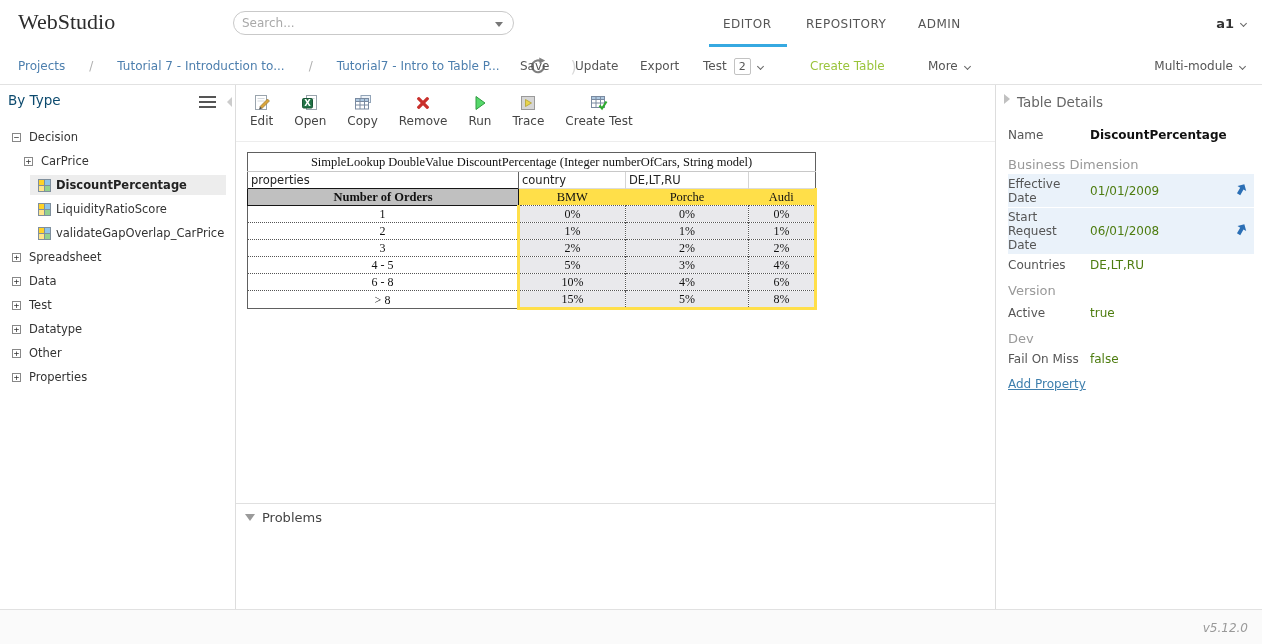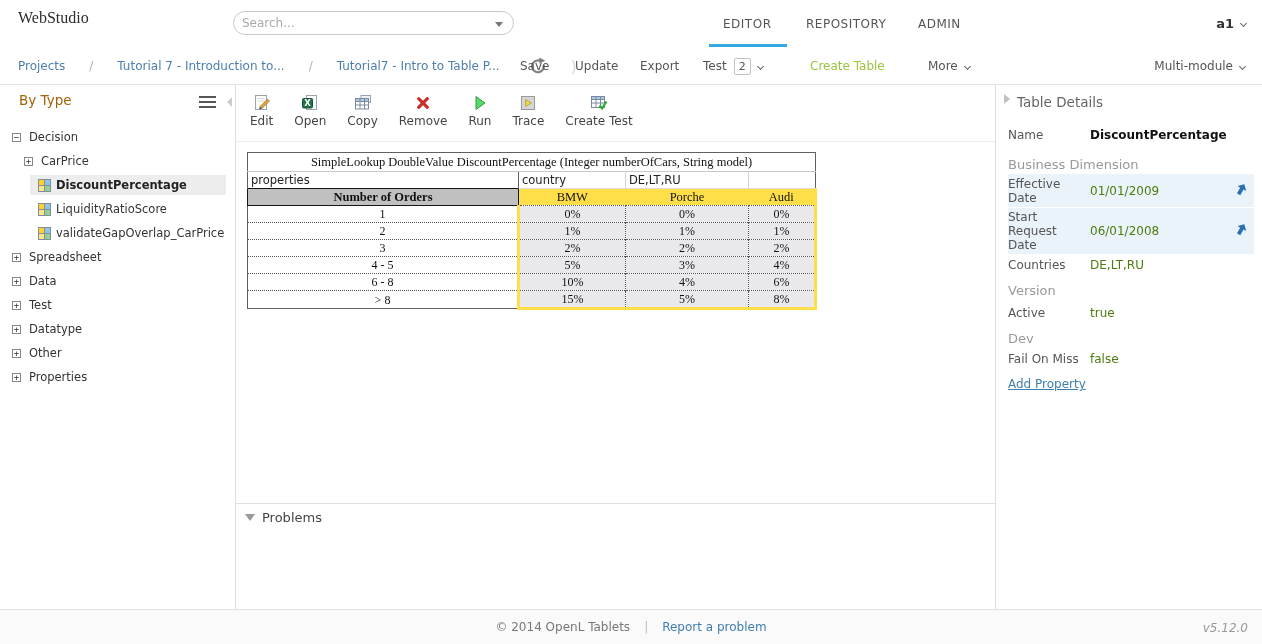--- a/index.html
+++ b/index.html
@@ -2,21 +2,21 @@
 <html><head>
 <meta charset="utf-8">
 <style>
 * { margin:0; padding:0; box-sizing:border-box; }
 html,body { width:1262px; height:644px; }
 body { font-family:"DejaVu Sans",sans-serif; background:#fff; position:relative; overflow:hidden; color:#333; }
 .page { position:absolute; inset:0; }
 
 
 .hdr { position:absolute; top:0; left:0; right:0; height:48px; background:#fff; }
-.logo { position:absolute; left:18px; top:9px; font-family:"Liberation Serif",serif; font-size:16px; color:#2d2d2d; }
+.logo { position:absolute; left:18px; top:9px; font-family:"Liberation Serif",serif; font-size:22px; color:#2d2d2d; }
 .search { position:absolute; left:233px; top:11px; width:281px; height:24px; border:1px solid #c9c9c9; border-radius:12px; background:#fff; }
 .search input { border:none; outline:none; width:260px; height:22px; padding-left:8px; font-family:"DejaVu Sans",sans-serif; font-size:12px; color:#444; background:transparent; }
 .search input::placeholder { color:#a9a9a9; }
 .sel-caret { position:absolute; right:10px; top:10px; width:0; height:0; border-left:4px solid transparent; border-right:4px solid transparent; border-top:5px solid #777; }
 .tabs { position:absolute; top:0; left:0; right:0; height:48px; }
 .tab { position:absolute; top:17px; font-size:12px; letter-spacing:.5px; color:#555; cursor:pointer; }
 .tab-underline { position:absolute; top:44px; height:3px; background:#36a9e1; }
 .user { position:absolute; right:16px; top:16px; font-size:13px; font-weight:bold; color:#333; }
 .chev { display:inline-block; width:5px; height:5px; border-right:1px solid #666; border-bottom:1px solid #666; transform:rotate(45deg); margin-left:7px; vertical-align:2px; }
 
@@ -25,21 +25,21 @@
 .crumbs { position:absolute; left:18px; top:0; height:36px; display:flex; align-items:center; gap:24px; font-size:12px; }
 .crumb-link { color:#4d7fae; cursor:pointer; }
 .crumb-sep { color:#b0b0b0; }
 .paren { color:#d9d9d9; font-size:16px; }
 .act { position:absolute; top:0; height:36px; display:flex; align-items:center; font-size:12px; color:#555; cursor:pointer; }
 .act.green { color:#9ac43b; }
 .test-badge { display:inline-block; border:1px solid #c2c2c2; border-radius:2px; background:#fff; padding:0 4px; height:17px; line-height:16px; font-size:11px; color:#555; margin-left:7px; }
 
 
 .sidebar { position:absolute; left:0; top:85px; width:236px; bottom:35px; background:#fff; border-right:1px solid #ddd; }
-.sb-title { position:absolute; left:19px; top:7px; font-size:13.5px; color:#a16207; }
+.sb-title { position:absolute; left:8px; top:7px; font-size:13.5px; color:#0c4a6e; }
 .hamburger { position:absolute; left:199px; top:11px; width:17px; cursor:pointer; }
 .hamburger div { height:2px; background:#555; margin-bottom:3px; }
 .sb-collapse { position:absolute; left:227px; top:12px; width:0; height:0; border-top:5px solid transparent; border-bottom:5px solid transparent; border-right:5px solid #ccc; }
 .tree { position:absolute; top:40px; left:0; right:1px; }
 .titem { position:relative; height:24px; display:flex; align-items:center; font-size:11.5px; color:#333; cursor:pointer; }
 .titem .ibody { display:flex; align-items:center; padding:3px 8px 3px 8px; flex:1; margin-right:8px; }
 .titem .ibody.sel { background:#ededed; }
 .titem .ibody.sel .tlabel { font-weight:bold; color:#222; }
 .expander { width:9px; height:9px; border:1px solid #888; background:#fff; display:inline-flex; align-items:center; justify-content:center; font-size:9px; line-height:6px; color:#333; margin-right:8px; flex:none; font-family:"DejaVu Sans Mono",monospace; }
 .ticon { margin-right:5px; flex:none; display:inline-flex; }
@@ -434,21 +434,16 @@
         <div class="psection" style="height: 15px; margin-bottom: 6px;">Dev</div>
         <div class="prow" style="min-height: 15px; margin-bottom: 10px;">
           <div class="plabel">Fail On Miss</div>
           <div class="pvalue">false</div>
         </div>
         <div><span class="plink">Add Property</span></div>
       </div>
   </aside>
 
   <footer class="footer">
-    <div class="foot-center">
-      <span>© 2014 OpenL Tablets</span>
-      <span class="foot-sep">|</span>
-      <span class="foot-link">Report a problem</span>
-    </div>
     <div class="version">v5.12.0</div>
   </footer>
 
 </div>
 
 </body></html>

